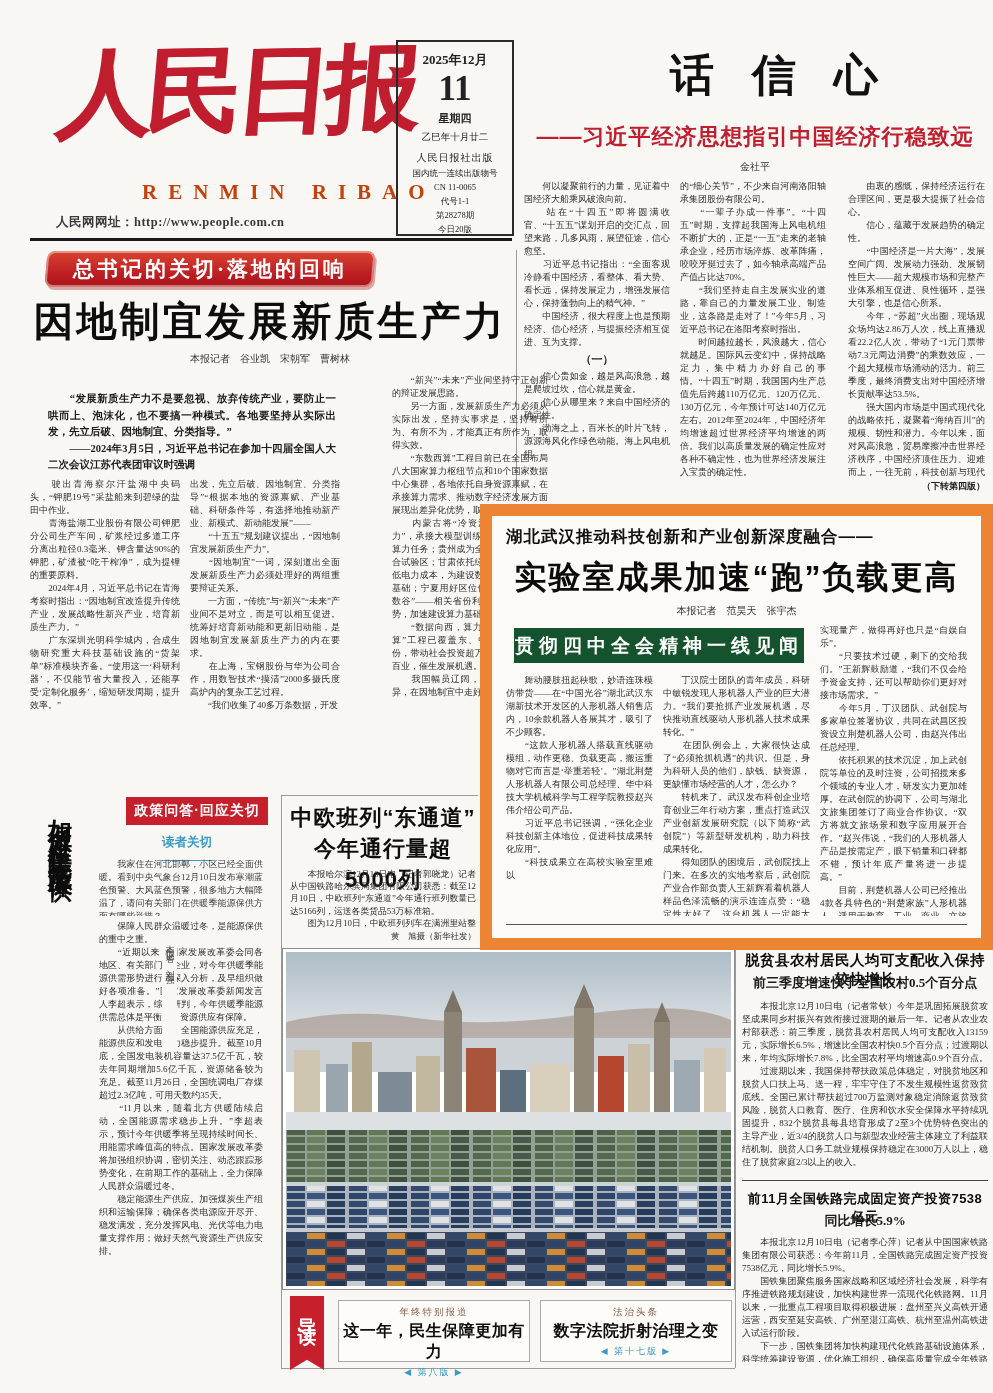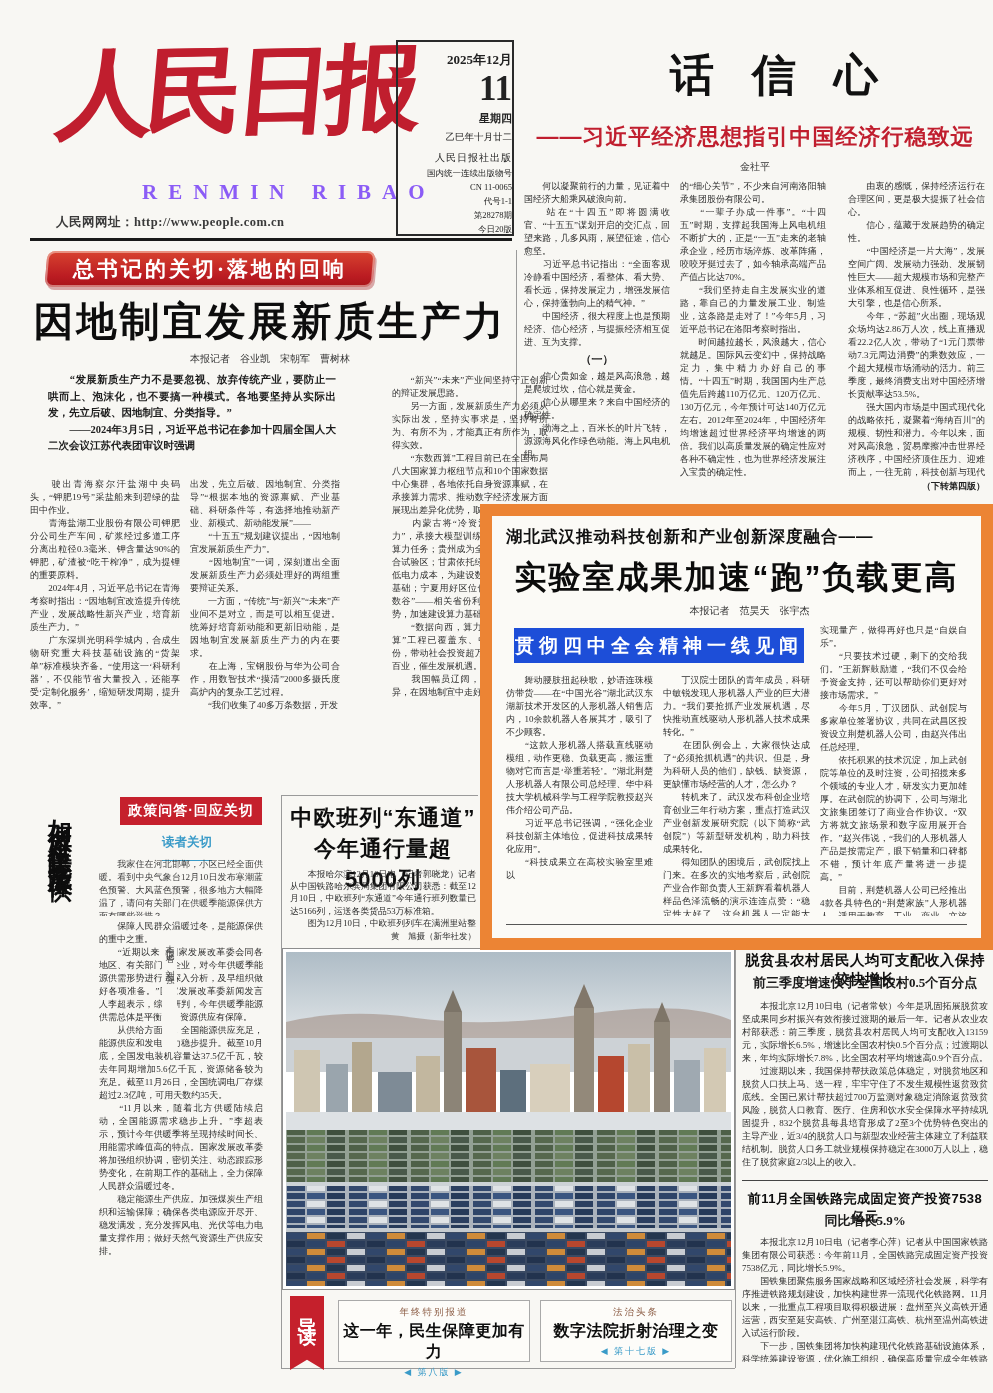--- a/index.html
+++ b/index.html
@@ -9,21 +9,21 @@
   .sans{font-family:"Liberation Sans","DejaVu Sans",sans-serif;}
   .center{text-align:center;}
   .bt{font-size:9px;line-height:13px;text-align:justify;white-space:pre-line;
       overflow:hidden;color:#2d2d2d;}
   .rule{background:#1a1a1a;}
   .thinrule{background:#9a9a9a;}
 
   
   .mast-title{font-weight:900;font-size:95px;color:#c01e2e;white-space:nowrap;
       transform:skewX(-6deg) rotate(-1deg);letter-spacing:-6px;text-shadow:1.5px 0 #c01e2e;}
-  .mast-latin{font-weight:bold;font-size:21px;color:#8b5cf6;letter-spacing:11px;}
+  .mast-latin{font-weight:bold;font-size:21px;color:#c2410c;letter-spacing:11px;}
   .mast-url{font-weight:bold;font-size:12.5px;color:#3a3a3a;letter-spacing:.5px;}
   .datebox{border:2px solid #2a2a2a;text-align:center;background:transparent;padding-top:9px;box-sizing:border-box;}
   .datebox .dl1{font-size:13px;font-weight:bold;}
   .datebox .dl2{font-size:35px;font-weight:bold;line-height:40px;}
   .datebox .dl3{font-size:11px;font-weight:bold;margin-top:2px;}
   .datebox .dl4{font-size:9.5px;margin-top:5px;}
   .datebox .dl5{font-size:10px;margin-top:7px;letter-spacing:1px;}
   .datebox .dls{font-size:8.5px;margin-top:3px;line-height:11px;}
 
   
@@ -39,21 +39,21 @@
       display:flex;align-items:center;justify-content:center;}
   .kicker-banner span{transform:skewX(5deg);color:#fff;font-weight:bold;font-size:21px;letter-spacing:3px;}
   .lead-headline{font-size:40px;font-weight:bold;letter-spacing:3px;color:#0d0d0d;}
   .byline{font-size:10px;color:#333;}
   .quote{font-size:10.5px;line-height:16.5px;font-weight:bold;text-align:justify;white-space:pre-line;color:#1c1c1c;}
 
   
   .feature-box{border:12px solid #ec8434;background:#fbfaf6;box-sizing:border-box;z-index:5;}
   .feat-kicker{font-size:16.5px;font-weight:bold;letter-spacing:1px;color:#111;}
   .feat-headline{font-size:32px;font-weight:bold;letter-spacing:2px;color:#0b0b0b;}
-  .feat-tag{background:#1d4ed8;color:#fff;font-weight:bold;font-size:19px;letter-spacing:5px;
+  .feat-tag{background:#14532d;color:#fff;font-weight:bold;font-size:19px;letter-spacing:5px;
       display:flex;align-items:center;justify-content:center;}
 
   
   .policy-banner{background:#c5202c;color:#fff;font-weight:bold;font-size:14px;letter-spacing:1px;
       display:flex;align-items:center;justify-content:center;}
   .reader-label{color:#3a9bc8;font-weight:bold;font-size:12.5px;}
   .reader-label span{border-bottom:1.5px solid #3a9bc8;padding-bottom:11px;}
   .v-head{writing-mode:vertical-rl;font-weight:bold;font-size:24px;letter-spacing:5px;color:#0d0d0d;}
   .v-byline{writing-mode:vertical-rl;font-size:9px;color:#444;letter-spacing:3px;background:#f8f7f3;padding:2px 1px;}
 
@@ -80,21 +80,21 @@
 </style>
 </head>
 <body>
 
 <div id="page">
 
   <div class="abs mast-title" style="left:58px;top:28px;">人民日报</div>
   <div class="abs mast-latin" style="left:142px;top:180px;">RENMIN RIBAO</div>
   <div class="abs mast-url" style="left:56px;top:214px;">人民网网址：http://www.people.com.cn</div>
 
-  <div class="abs datebox" style="left:396px;top:40px;width:118px;height:196px;text-align:right;">
+  <div class="abs datebox" style="left:396px;top:40px;width:118px;height:196px;">
     <div class="dl1">2025年12月</div>
     <div class="dl2">11</div>
     <div class="dl3">星期四</div>
     <div class="dl4">乙巳年十月廿二</div>
     <div class="dl5">人民日报社出版</div>
     <div class="dls">国内统一连续出版物号</div>
     <div class="dls">CN 11-0065</div>
     <div class="dls">代号1-1</div>
     <div class="dls">第28278期</div>
     <div class="dls">今日20版</div>
@@ -130,21 +130,21 @@
 　　乘风飞渡的从容，从容背后是定力。中国经济“稳”的格局、“进”的态势没有改变，既有大底气，更是大趋势，这是中国经济大船行稳致远的信心之源、力量所在。</div>
     <div class="turn">（下转第四版）</div>
   </div>
 
   <div class="abs kicker-banner" style="left:46px;top:251px;width:328px;height:36px;">
     <span>总书记的关切·落地的回响</span>
   </div>
   <div class="abs lead-headline center sans" style="left:30px;top:294px;width:480px;">因地制宜发展新质生产力</div>
   <div class="abs byline center" style="left:30px;top:352px;width:480px;">本报记者　谷业凯　宋朝军　曹树林</div>
 
-  <div class="abs quote" style="left:48px;top:372px;width:288px;height:96px;overflow:hidden;">　　“发展新质生产力不是要忽视、放弃传统产业，要防止一哄而上、泡沫化，也不要搞一种模式。各地要坚持从实际出发，先立后破、因地制宜、分类指导。”
+  <div class="abs quote" style="left:48px;top:391px;width:288px;height:96px;overflow:hidden;">　　“发展新质生产力不是要忽视、放弃传统产业，要防止一哄而上、泡沫化，也不要搞一种模式。各地要坚持从实际出发，先立后破、因地制宜、分类指导。”
 　　——2024年3月5日，习近平总书记在参加十四届全国人大二次会议江苏代表团审议时强调</div>
   <div class="abs bt" style="left:352px;top:374px;width:156px;height:420px;margin-left:40px;">　　“新兴”“未来”产业间坚持守正创新的辩证发展思路。
 　　另一方面，发展新质生产力必须从实际出发，坚持实事求是，坚持有所为、有所不为，才能真正有所作为，取得实效。
 　　“东数西算”工程目前已在全国布局八大国家算力枢纽节点和10个国家数据中心集群，各地依托自身资源禀赋，在承接算力需求、推动数字经济发展方面展现出差异化优势，取得了显著成效。
 　　内蒙古将“冷资源”转化为“热动力”，承接大模型训练、气象预测等高算力任务；贵州成为全国首个大数据综合试验区；甘肃依托绿电集合，有效降低电力成本，为建设数据中心奠定坚实基础；宁夏用好区位优势，打造“西部数谷”——相关省份利用资源区位等优势，加速建设算力基础设施。
 　　“数据向西，算力向东”，“东数西算”工程已覆盖东、中、西部14个省份，带动社会投资超万亿元，赋能千行百业，催生发展机遇。
 　　我国幅员辽阔，各地资源禀赋各异，在因地制宜中走好特色之路。</div>
   <div class="abs bt" style="left:30px;top:478px;width:150px;height:312px;">　　驶出青海察尔汗盐湖中央码头，“钾肥19号”采盐船来到碧绿的盐田中作业。
 　　青海盐湖工业股份有限公司钾肥分公司生产车间，矿浆经过多道工序分离出粒径0.3毫米、钾含量达90%的钾肥，矿渣被“吃干榨净”，成为提锂的重要原料。
 　　2024年4月，习近平总书记在青海考察时指出：“因地制宜改造提升传统产业，发展战略性新兴产业，培育新质生产力。”
@@ -152,21 +152,21 @@
   <div class="abs bt" style="left:190px;top:478px;width:150px;height:312px;">出发，先立后破、因地制宜、分类指导”“根据本地的资源禀赋、产业基础、科研条件等，有选择地推动新产业、新模式、新动能发展”——
 　　“十五五”规划建议提出，“因地制宜发展新质生产力”。
 　　“因地制宜”一词，深刻道出全面发展新质生产力必须处理好的两组重要辩证关系。
 　　一方面，“传统”与“新兴”“未来”产业间不是对立，而是可以相互促进。统筹好培育新动能和更新旧动能，是因地制宜发展新质生产力的内在要求。
 　　在上海，宝钢股份与华为公司合作，用数智技术“摸清”2000多摄氏度高炉内的复杂工艺过程。
 　　“我们收集了40多万条数据，开发</div>
 
   <div class="abs feature-box" style="left:480px;top:504px;width:513px;height:446px;">
     <div class="abs feat-kicker sans" style="left:14px;top:10px;">湖北武汉推动科技创新和产业创新深度融合——</div>
     <div class="abs feat-headline center sans" style="left:0;top:40px;width:489px;">实验室成果加速“跑”负载更高</div>
-    <div class="abs byline center" style="left:0;top:88px;width:489px;padding-left:13px;">本报记者　范昊天　张宇杰</div>
+    <div class="abs byline center" style="left:0;top:88px;width:489px;">本报记者　范昊天　张宇杰</div>
     <div class="abs feat-tag sans" style="left:22px;top:112px;width:290px;height:35px;">贯彻四中全会精神一线见闻</div>
     <div class="abs bt" style="left:14px;top:158px;width:147px;height:242px;">　　舞动腰肢扭起秧歌，妙语连珠模仿带货——在“中国光谷”湖北武汉东湖新技术开发区的人形机器人销售店内，10余款机器人各展其才，吸引了不少顾客。
 　　“这款人形机器人搭载直线驱动模组，动作更稳、负载更高，搬运重物对它而言是‘举重若轻’。”湖北荆楚人形机器人有限公司总经理、华中科技大学机械科学与工程学院教授赵兴伟介绍公司产品。
 　　习近平总书记强调，“强化企业科技创新主体地位，促进科技成果转化应用”。
 　　“科技成果立在高校实验室里难以</div>
     <div class="abs bt" style="left:171px;top:158px;width:147px;height:242px;">　　丁汉院士团队的青年成员，科研中敏锐发现人形机器人产业的巨大潜力。“我们要抢抓产业发展机遇，尽快推动直线驱动人形机器人技术成果转化。”
 　　在团队例会上，大家很快达成了“必须抢抓机遇”的共识。但是，身为科研人员的他们，缺钱、缺资源，更缺懂市场经营的人才，怎么办？
 　　转机来了。武汉发布科创企业培育创业三年行动方案，重点打造武汉产业创新发展研究院（以下简称“武创院”）等新型研发机构，助力科技成果转化。
 　　得知团队的困境后，武创院找上门来。在多次的实地考察后，武创院产业合作部负责人王新辉看着机器人样品色泽流畅的演示连连点赞：“稳定性太好了，这台机器人一定能大卖！”</div>
     <div class="abs bt" style="left:328px;top:108px;width:147px;height:292px;">实现量产，做得再好也只是“自娱自乐”。
@@ -178,21 +178,21 @@
     <div class="abs" style="left:14px;top:408px;width:461px;height:1px;background:#555;"></div>
   </div>
 
   <div class="abs thinrule" style="left:281px;top:795px;width:1px;height:573px;"></div>
   <div class="abs thinrule" style="left:281px;top:795px;width:197px;height:1px;"></div>
   <div class="abs thinrule" style="left:281px;top:1368px;width:454px;height:1px;"></div>
   <div class="abs thinrule" style="left:735px;top:948px;width:1px;height:420px;"></div>
 
   <div class="abs v-head sans" style="left:44px;top:800px;height:352px;">如何做好今年供暖季能源保供</div>
   <div class="abs v-byline" style="left:162px;top:936px;height:112px;z-index:2;">本报记者　刘志强</div>
-  <div class="abs policy-banner sans" style="left:120px;top:797px;width:142px;height:28px;">政策问答·回应关切</div>
+  <div class="abs policy-banner sans" style="left:126px;top:797px;width:142px;height:28px;">政策问答·回应关切</div>
   <div class="abs reader-label center" style="left:116px;top:834px;width:142px;">
     <span>读者关切</span>
   </div>
   <div class="abs bt" style="left:99px;top:858px;width:164px;height:58px;color:#3c3c3c;">　　我家住在河北邯郸，小区已经全面供暖。看到中央气象台12月10日发布寒潮蓝色预警、大风蓝色预警，很多地方大幅降温了，请问有关部门在供暖季能源保供方面有哪些举措？</div>
   <div class="abs bt" style="left:99px;top:920px;width:164px;height:338px;">　　保障人民群众温暖过冬，是能源保供的重中之重。
 　　“近期以来，国家发展改革委会同各地区、有关部门和企业，对今年供暖季能源供需形势进行了深入分析，及早组织做好各项准备。”国家发展改革委新闻发言人李超表示，综合研判，今年供暖季能源供需总体是平衡的，资源供应有保障。
 　　从供给方面看，全国能源供应充足，能源供应和发电能力稳步提升。截至10月底，全国发电装机容量达37.5亿千瓦，较去年同期增加5.6亿千瓦，资源储备较为充足。截至11月26日，全国统调电厂存煤超过2.3亿吨，可用天数约35天。
 　　“11月以来，随着北方供暖陆续启动，全国能源需求稳步上升。”李超表示，预计今年供暖季将呈现持续时间长、用能需求峰值高的特点。国家发展改革委将加强组织协调，密切关注、动态跟踪形势变化，在前期工作的基础上，全力保障人民群众温暖过冬。
 　　稳定能源生产供应。加强煤炭生产组织和运输保障；确保各类电源应开尽开、稳发满发，充分发挥风电、光伏等电力电量支撑作用；做好天然气资源生产供应安排。
 　　抓好能源中长期合同履约。进一步提高电煤中长期合同履约水平，重点保障好北方集中供暖地区用煤需求；坚持电力中长期合同高比例签约、高质量履约；督促各类企业严格执行已签订的供用气合同。

